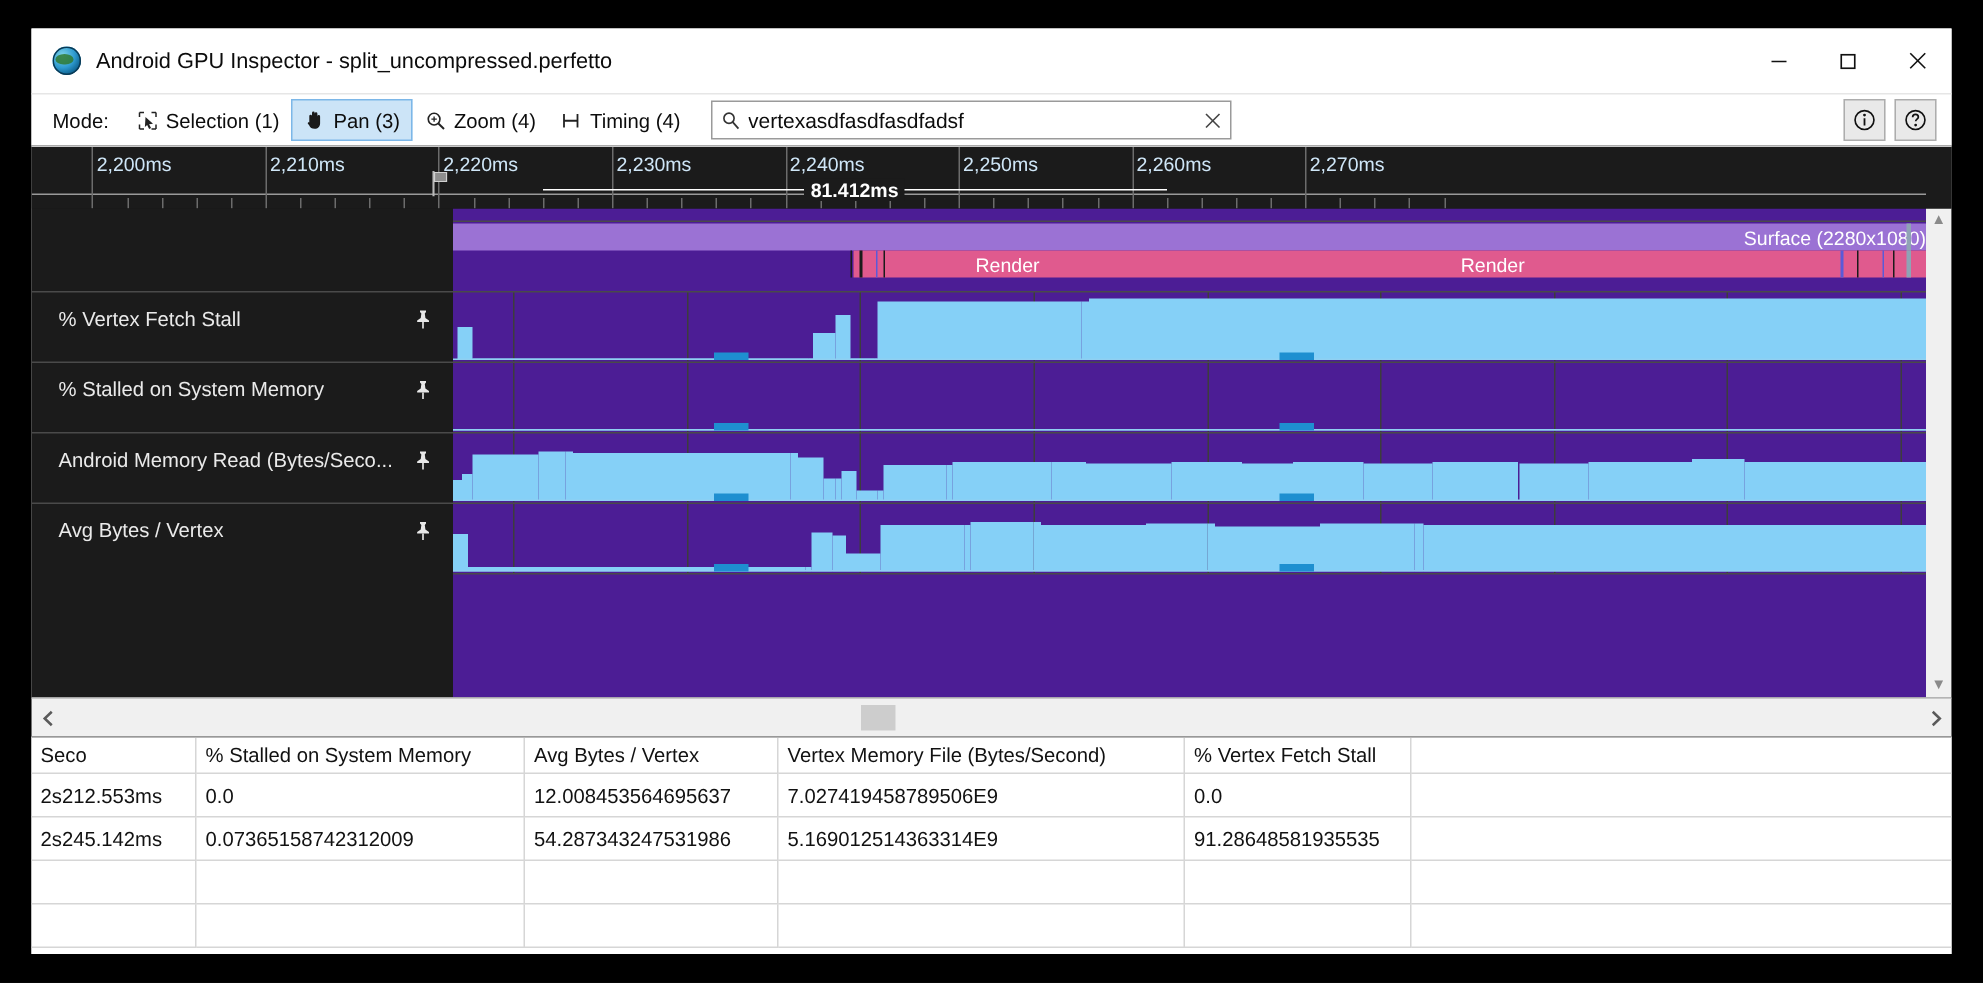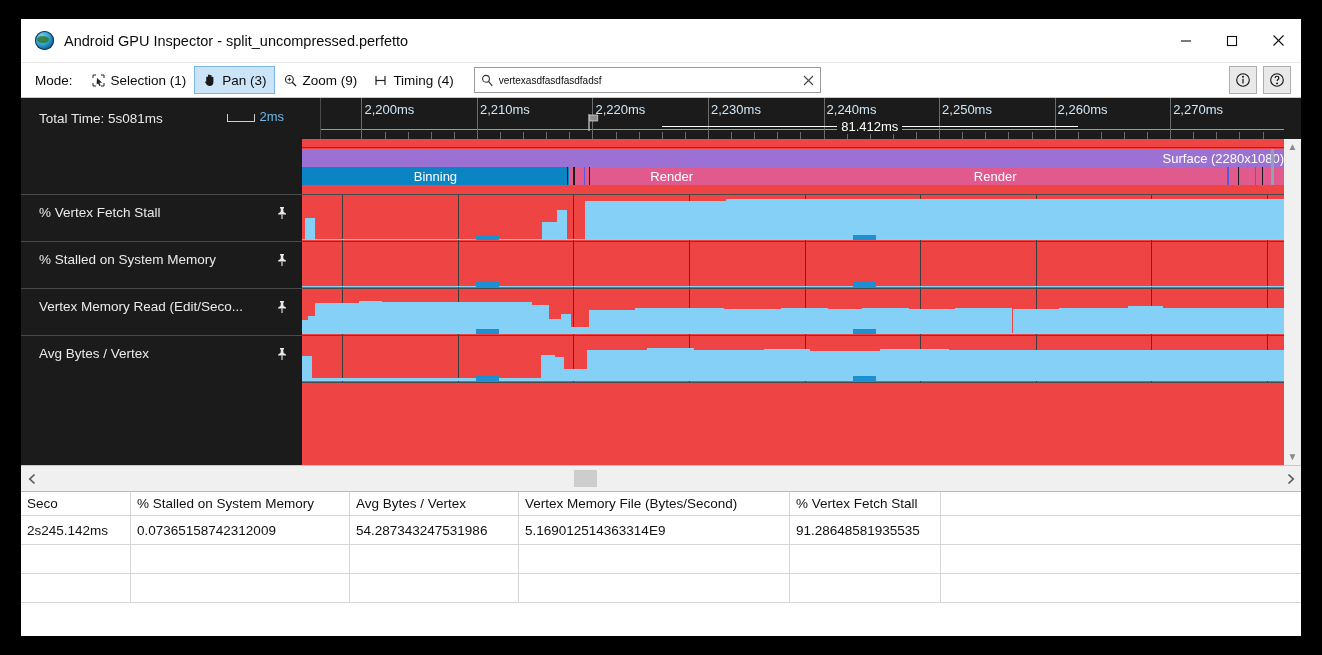--- a/index.html
+++ b/index.html
@@ -30,33 +30,33 @@
   .toolbar{height:34px;flex:0 0 34px;display:flex;align-items:center;background:#ffffff;
            padding:0 10px 0 8px;gap:0;border-top:1px solid #e6e6e6;}
   .mode-label{font-size:13.5px;color:#0c0c0c;margin-left:6px;margin-right:10px;white-space:nowrap;}
   .mode-btn{display:flex;align-items:center;gap:5px;height:26px;padding:0 7px;font-size:13.5px;
             color:#0c0c0c;white-space:nowrap;border:1px solid transparent;}
   .mode-btn.active{background:#cce4f7;border-color:#7cb7e8;}
   .mode-ico{width:15px;height:15px;display:flex;align-items:center;justify-content:center;color:#222;}
   .search-wrap{position:relative;display:flex;align-items:center;width:345px;height:24px;
                background:#fff;border:1px solid #9a9a9a;margin-left:12px;}
   .search-ico{width:18px;display:flex;align-items:center;justify-content:center;margin-left:4px;color:#333;}
-  .search-input{flex:1;border:0;outline:0;font-size:10px;color:#0c0c0c;font-family:inherit;
+  .search-input{flex:1;border:0;outline:0;font-size:14px;color:#0c0c0c;font-family:inherit;
                 background:transparent;padding:0 2px;}
   .search-clear{width:22px;display:flex;align-items:center;justify-content:center;color:#444;}
   .tb-spacer{flex:1;}
   .icon-btn{width:26px;height:26px;border:1px solid #adadad;background:#e9e9e9;display:flex;
             align-items:center;justify-content:center;margin-left:6px;}
 
   
   .timeline{flex:1;position:relative;background:#1b1b1b;display:flex;flex-direction:column;
             border-top:1px solid #c8c8c8;overflow:hidden;}
   .tl-body{flex:1;display:flex;overflow:hidden;position:relative;}
   .tl-left{flex:0 0 281px;position:relative;background:#1b1b1b;}
-  .tl-right{flex:1;position:relative;background:#ef4444;overflow:hidden;}
+  .tl-right{flex:1;position:relative;background:#4c1d95;overflow:hidden;}
   .vscroll{flex:0 0 17px;background:#f0f0f0;display:flex;flex-direction:column;
            align-items:center;justify-content:space-between;padding:3px 0;}
   .vscroll span{color:#8a8a8a;font-size:10px;line-height:1;}
 
   
   .ruler{height:41px;flex:0 0 41px;display:flex;position:relative;background:#1b1b1b;}
   .ruler-left{flex:0 0 281px;position:relative;display:flex;align-items:center;padding-left:18px;
               border-right:1px solid #4a4a4a;}
   .total-time{font-size:13.5px;color:#e8e8e8;white-space:nowrap;}
   .scale-ind{position:absolute;right:36px;top:14px;display:flex;align-items:flex-end;gap:4px;}
@@ -65,21 +65,21 @@
   .ruler-right{flex:1;position:relative;overflow:hidden;}
   .ruler-right .tick{position:absolute;top:0;bottom:0;width:1px;background:#6c6c6c;}
   .ruler-right .tlabel{position:absolute;top:4px;font-size:13px;color:#cfe6f7;white-space:nowrap;
                        padding-left:3px;}
   .ruler-right .minor{position:absolute;bottom:0;width:1px;height:7px;background:#6c6c6c;}
   .ruler-base{position:absolute;left:0;right:0;bottom:9px;height:1px;background:#9a9a9a;}
   .vs-pad{flex:0 0 17px;background:#1b1b1b;}
 
   
   .measure{position:absolute;bottom:5px;height:16px;display:flex;align-items:center;
-           justify-content:center;pointer-events:none;}
+           justify-content:center;pointer-events:none;font-weight:bold;}
   .measure .mline{position:absolute;left:0;right:0;top:8px;height:1px;background:#ffffff;}
   .measure .mtxt{position:relative;background:#1b1b1b;padding:0 4px;font-size:13px;color:#ffffff;
                  z-index:2;white-space:nowrap;}
   .flag{position:absolute;top:16px;width:13px;height:17px;}
 
   
   .track-label{position:absolute;left:0;right:0;display:flex;align-items:flex-start;
                border-top:1px solid #4a4a4a;box-sizing:border-box;}
   .tl-label-txt{font-size:13.5px;color:#eaeaea;padding:10px 0 0 18px;white-space:nowrap;overflow:hidden;}
   .pin{position:absolute;right:14px;top:11px;width:12px;height:14px;}
@@ -174,21 +174,21 @@
 
     <div class="mode-btn">
       <span class="mode-ico">
         <svg width="13" height="13" viewBox="0 0 13 13">
           <circle cx="5.4" cy="5.4" r="3.9" fill="none" stroke="#222" stroke-width="1.1"></circle>
           <line x1="8.3" y1="8.3" x2="12" y2="12" stroke="#222" stroke-width="1.3"></line>
           <line x1="3.6" y1="5.4" x2="7.2" y2="5.4" stroke="#222" stroke-width=".9"></line>
           <line x1="5.4" y1="3.6" x2="5.4" y2="7.2" stroke="#222" stroke-width=".9"></line>
         </svg>
       </span>
-      <span>Zoom (9)</span>
+      <span>Zoom (4)</span>
     </div>
 
     <div class="mode-btn">
       <span class="mode-ico">
         <svg width="13" height="13" viewBox="0 0 13 13">
           <line x1="2" y1="2" x2="2" y2="11" stroke="#222" stroke-width="1.2"></line>
           <line x1="11" y1="2" x2="11" y2="11" stroke="#222" stroke-width="1.2"></line>
           <line x1="2" y1="6.5" x2="11" y2="6.5" stroke="#222" stroke-width="1.2"></line>
         </svg>
       </span>
@@ -225,27 +225,20 @@
         <circle cx="8" cy="8" r="6.3" fill="none" stroke="#111" stroke-width="1.1"></circle>
         <path d="M6.1 6.1c0-1.1.9-1.9 1.9-1.9s1.9.8 1.9 1.8c0 1.4-1.8 1.5-1.8 2.9" fill="none" stroke="#111" stroke-width="1.15"></path>
         <circle cx="8.1" cy="11.4" r=".95" fill="#111"></circle>
       </svg>
     </div>
   </div>
 
   <div class="timeline">
 
     <div class="ruler">
-      <div class="ruler-left">
-        <div class="total-time">Total Time: 5s081ms</div>
-        <div class="scale-ind">
-          <div class="scale-bracket"></div>
-          <div class="scale-txt">2ms</div>
-        </div>
-      </div>
       <div class="ruler-right" id="ruler-right">
         <div class="ruler-base"></div>
       <div class="tick" style="left: 40.4353px;"></div>
           <div class="tlabel" style="left: 40.4353px;">2,200ms</div>
           <div class="minor" style="left: 63.5412px;"></div>
           <div class="minor" style="left: 86.6471px;"></div>
           <div class="minor" style="left: 109.753px;"></div>
           <div class="minor" style="left: 132.859px;"></div>
           <div class="tick" style="left: 155.965px;"></div>
           <div class="tlabel" style="left: 155.965px;">2,210ms</div>
@@ -311,38 +304,37 @@
               </svg></div>
           </div>
           <div class="track-label" style="top: 102px; height: 47px;">
             <div class="tl-label-txt">% Stalled on System Memory</div>
             <div class="pin"><svg width="12" height="14" viewBox="0 0 12 14">
                 <path d="M4 1 h4 v1 l-.8 1 .4 3 2.4 1.6v1H2.1v-1L4.5 6l.4-3L4 2 Z" fill="#e8e8e8"></path>
                 <line x1="6" y1="8.6" x2="6" y2="13" stroke="#e8e8e8" stroke-width="1.1"></line>
               </svg></div>
           </div>
           <div class="track-label" style="top: 149px; height: 47px;">
-            <div class="tl-label-txt">Vertex Memory Read (Edit/Seco...</div>
+            <div class="tl-label-txt">Android Memory Read (Bytes/Seco...</div>
             <div class="pin"><svg width="12" height="14" viewBox="0 0 12 14">
                 <path d="M4 1 h4 v1 l-.8 1 .4 3 2.4 1.6v1H2.1v-1L4.5 6l.4-3L4 2 Z" fill="#e8e8e8"></path>
                 <line x1="6" y1="8.6" x2="6" y2="13" stroke="#e8e8e8" stroke-width="1.1"></line>
               </svg></div>
           </div>
           <div class="track-label" style="top: 196px; height: 47px;">
             <div class="tl-label-txt">Avg Bytes / Vertex</div>
             <div class="pin"><svg width="12" height="14" viewBox="0 0 12 14">
                 <path d="M4 1 h4 v1 l-.8 1 .4 3 2.4 1.6v1H2.1v-1L4.5 6l.4-3L4 2 Z" fill="#e8e8e8"></path>
                 <line x1="6" y1="8.6" x2="6" y2="13" stroke="#e8e8e8" stroke-width="1.1"></line>
               </svg></div>
           </div>
         </div>
       <div class="tl-right" id="tl-right">
           <div class="chart-area" style="top: 8px; height: 47px;">
             <div class="band purple" style="left: 0px; width: 982px; top: 2px; height: 18px; justify-content: flex-end; padding-right: 10px;">Surface (2280x1080)</div>
-            <div class="band blue" style="left: 0px; width: 266.873px; top: 20px; height: 18px;">Binning</div>
             <div class="band pink" style="left: 266.873px; width: 715.127px; top: 20px; height: 18px;"></div>
             <div class="band" style="left: 283.047px; width: 173.294px; top: 20px; height: 18px;">Render</div>
             <div class="band" style="left: 606.529px; width: 173.294px; top: 20px; height: 18px;">Render</div>
             <div class="slice" style="left: 264.562px; width: 1.6px; background: rgb(27, 27, 27); top: 20px; height: 18px;"></div>
             <div class="slice" style="left: 271.494px; width: 1.4px; background: rgb(27, 27, 27); top: 20px; height: 18px;"></div>
             <div class="slice" style="left: 281.892px; width: 1.2px; background: rgb(90, 90, 216); top: 20px; height: 18px;"></div>
             <div class="slice" style="left: 286.513px; width: 1.2px; background: rgb(27, 27, 27); top: 20px; height: 18px;"></div>
             <div class="slice" style="left: 925.391px; width: 1.2px; background: rgb(90, 90, 216); top: 20px; height: 18px;"></div>
             <div class="slice" style="left: 935.788px; width: 1.3px; background: rgb(27, 27, 27); top: 20px; height: 18px;"></div>
             <div class="slice" style="left: 953.118px; width: 1.1px; background: rgb(90, 90, 216); top: 20px; height: 18px;"></div>
@@ -505,20 +497,28 @@
               <th style="width: 97px;">Seco</th>
               <th style="width: 206px;">% Stalled on System Memory</th>
               <th style="width: 156px;">Avg Bytes / Vertex</th>
               <th style="width: 258px;">Vertex Memory File (Bytes/Second)</th>
               <th style="width: 138px;">% Vertex Fetch Stall</th>
               <th style="width: auto;"></th>
             </tr>
           </thead>
         <tbody id="sel-body">
             <tr>
+              <td>2s212.553ms</td>
+              <td>0.0</td>
+              <td>12.008453564695637</td>
+              <td>7.027419458789506E9</td>
+              <td>0.0</td>
+              <td></td>
+            </tr>
+            <tr>
               <td>2s245.142ms</td>
               <td>0.07365158742312009</td>
               <td>54.287343247531986</td>
               <td>5.169012514363314E9</td>
               <td>91.28648581935535</td>
               <td></td>
             </tr>
             <tr>
               <td></td>
               <td></td>

